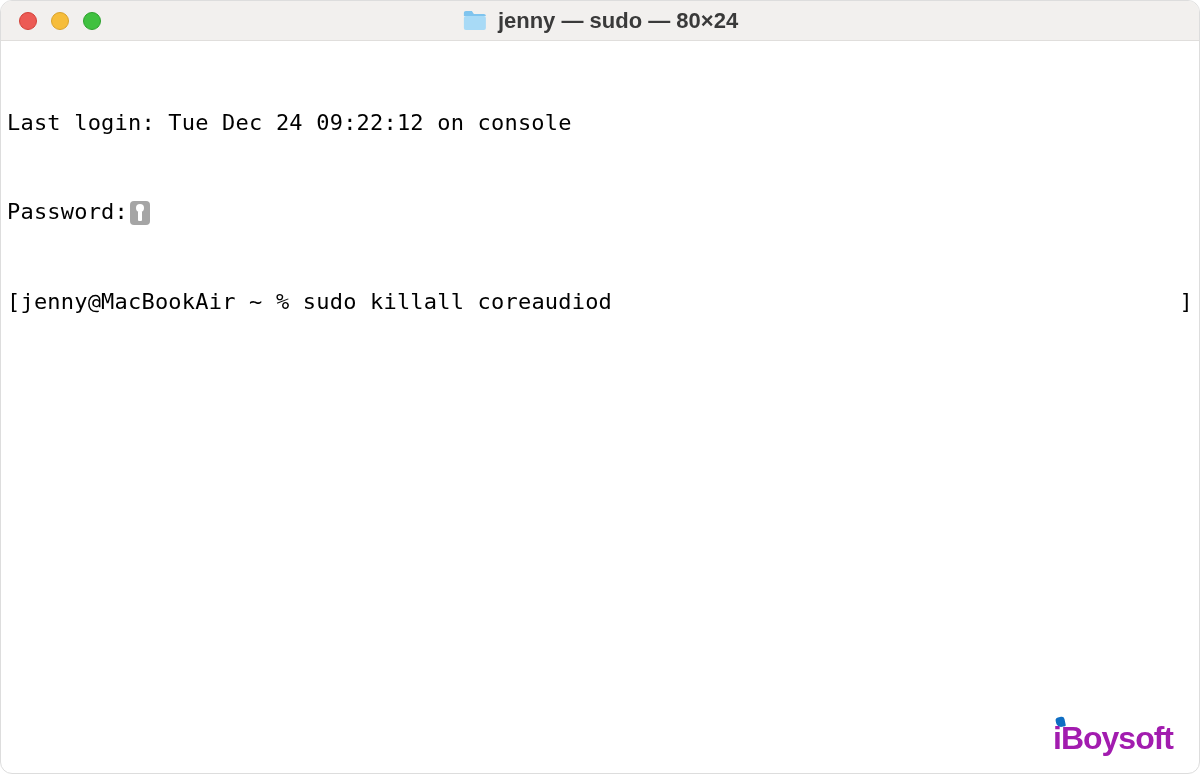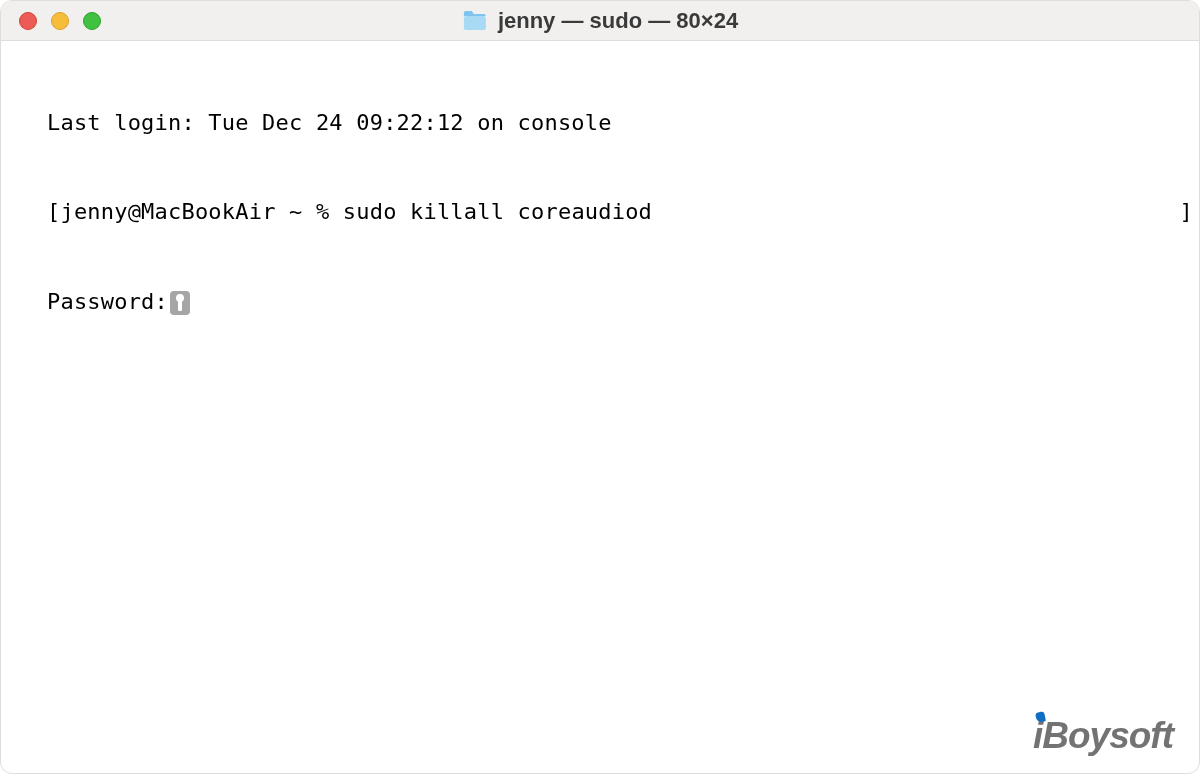--- a/index.html
+++ b/index.html
@@ -71,21 +71,20 @@
     }
     .terminal-body {
       padding: 8px 6px;
       font-family: "SF Mono", ui-monospace, Menlo, monospace;
       font-size: 22px;
       line-height: 1.35;
       color: #000;
       letter-spacing: 0.2px;
       white-space: pre;
       position: relative;
-      margin-left: 40px;
     }
     .line {
       display: block;
     }
     .prompt-line {
       display: flex;
       justify-content: space-between;
     }
     .key-icon {
       display: inline-block;
@@ -118,23 +117,22 @@
       height: 10px;
       background: #fff;
       border-radius: 1px;
     }
     .watermark {
       position: absolute;
       right: 26px;
       bottom: 16px;
       font-family: Arial, Helvetica, sans-serif;
       font-weight: 900;
-      font-size: 37px;
-      color: #737373;
-      font-style: italic;
+      font-size: 32px;
+      color: #a21caf;
       letter-spacing: -1px;
     }
     .watermark .dot {
       position: relative;
       display: inline-block;
     }
     .watermark .dot::before {
       content: "";
       position: absolute;
       top: -3px;
@@ -162,18 +160,18 @@
           <path d="M2 3 C2 1.8 2.8 1 4 1 L10 1 L12 4 L22 4 C23.2 4 24 4.8 24 6 L24 6 L2 6 Z" fill="#7fc4ee"></path>
           <rect x="2" y="6" width="22" height="14" rx="2" fill="#a8daf6"></rect>
         </svg>
       </span>
       <span>jenny — sudo — 80×24</span>
     </div>
   </div>
 
   <div class="terminal-body">
     <span class="line">Last login: Tue Dec 24 09:22:12 on console</span>
+    <span class="line"><span>Password:</span><span class="key-icon"></span></span>
     <span class="line prompt-line"><span><span>[</span><span>jenny@MacBookAir ~ % </span><span>sudo killall coreaudiod</span></span><span>]</span></span>
-    <span class="line"><span>Password:</span><span class="key-icon"></span></span>
   </div>
 
   <div class="watermark"><span class="dot">i</span><span>Boysoft</span></div>
 </div>
 
 </body></html>

